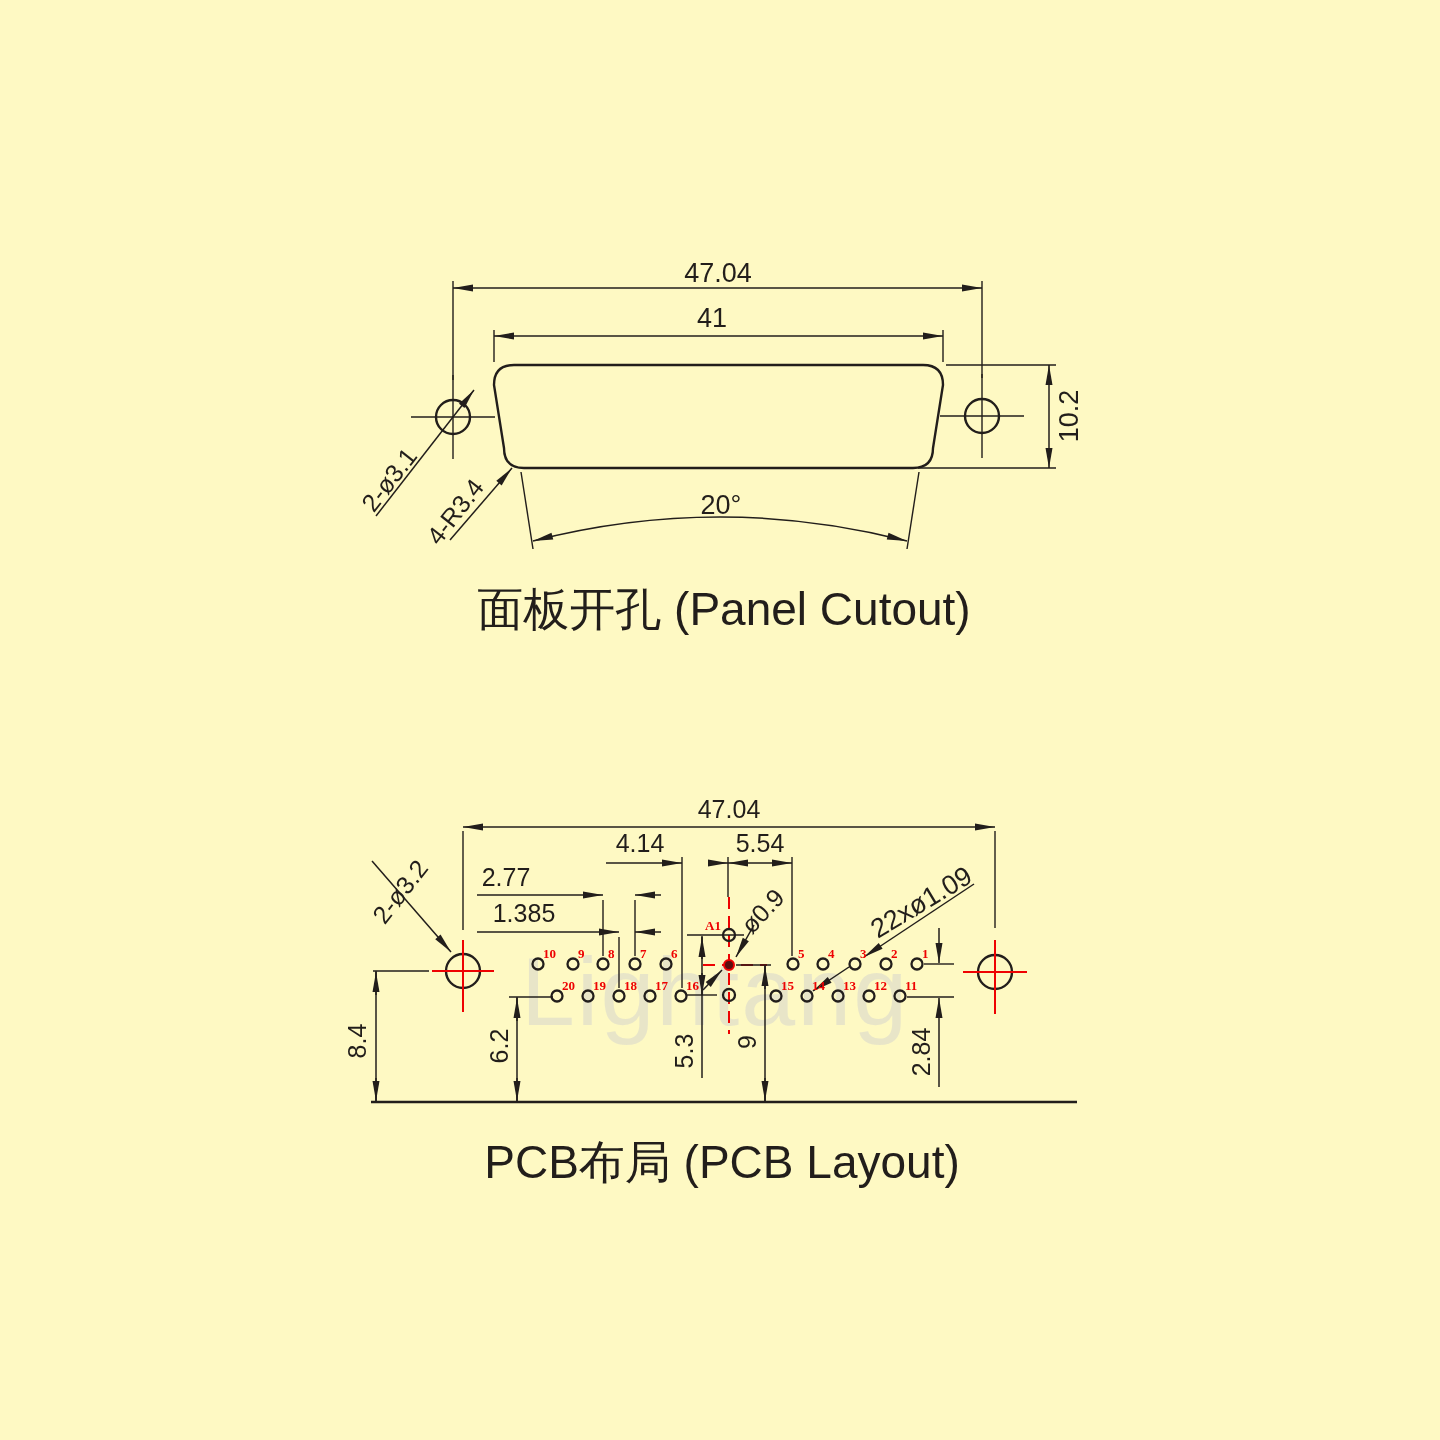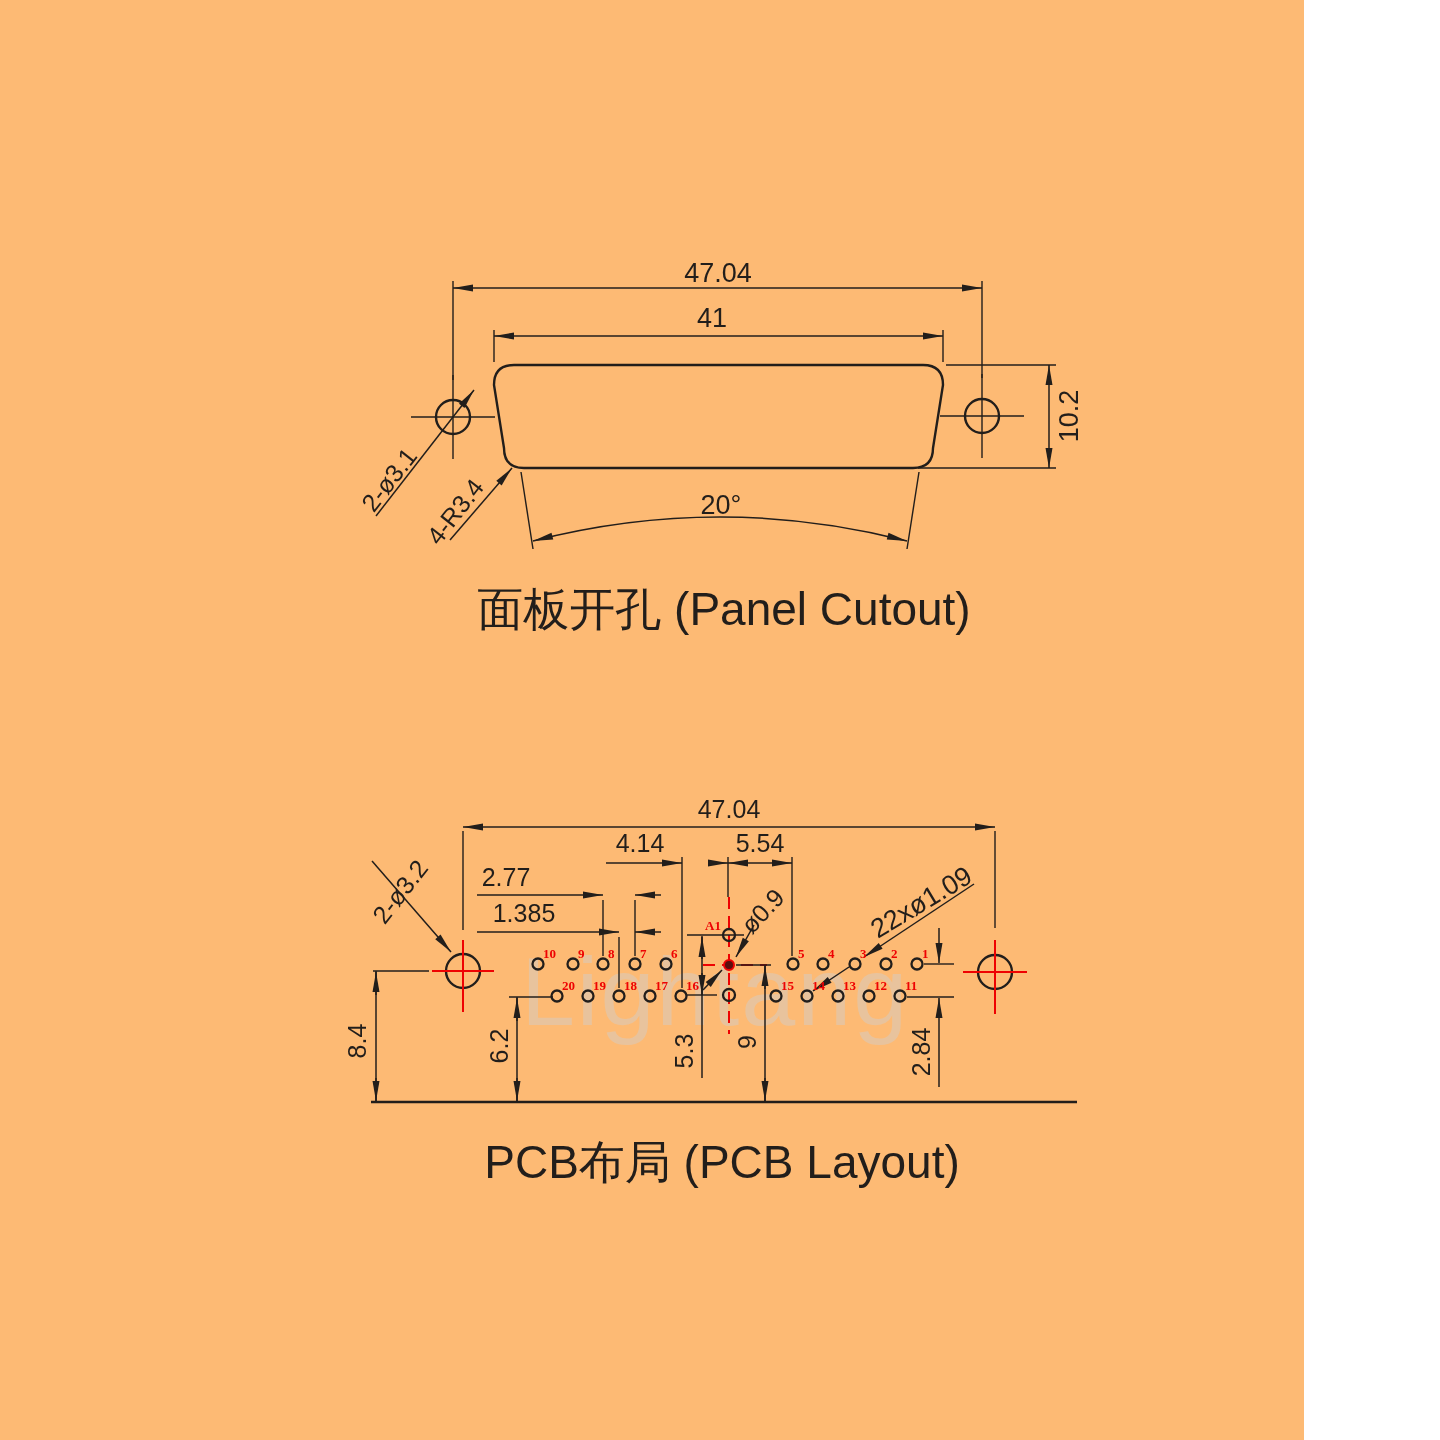--- a/index.html
+++ b/index.html
@@ -1,16 +1,16 @@
 <!DOCTYPE html>
 <html><head>
 <meta charset="utf-8">
 <style>
   html,body{margin:0;padding:0;background:#ffffff;}
-  #canvas{position:relative;width:1304px;height:1440px;background:#fdba74;overflow:hidden;}
+  #canvas{position:relative;width:1440px;height:1440px;background:#fef9c3;overflow:hidden;}
   svg{display:block;}
   .shape{stroke:#221e1b;stroke-width:2.3;fill:none;stroke-linecap:round;}
   .thick{stroke:#221e1b;stroke-width:2.4;fill:none;}
   .dimln{stroke:#221e1b;stroke-width:1.5;fill:none;}
   .extln{stroke:#221e1b;stroke-width:1.4;fill:none;}
   .redln{stroke:#ee0202;stroke-width:2;fill:none;}
   .reddash{stroke:#ee0202;stroke-width:2;fill:none;stroke-dasharray:12 7;}
   .t{fill:#221e1b;font-family:"Liberation Sans",sans-serif;}
   .dimt{font-size:25px;}
   .dimt-lg{font-size:27px;}

